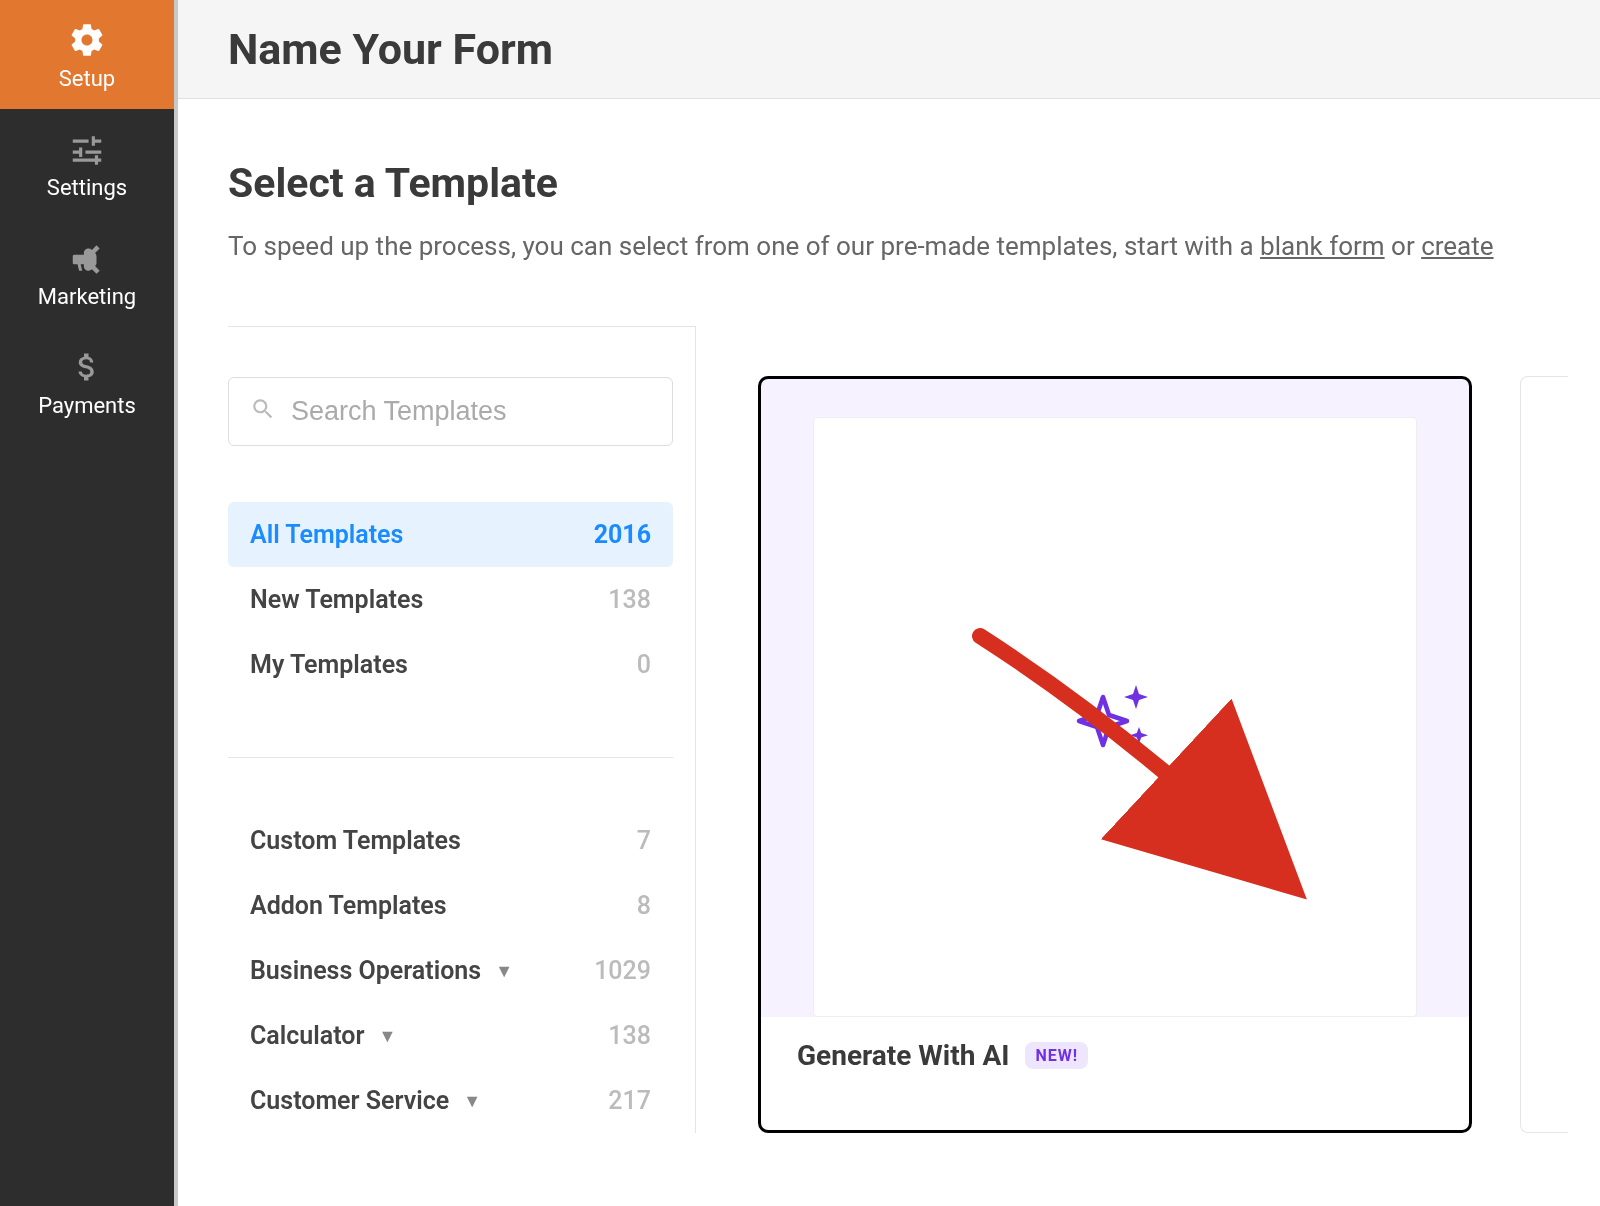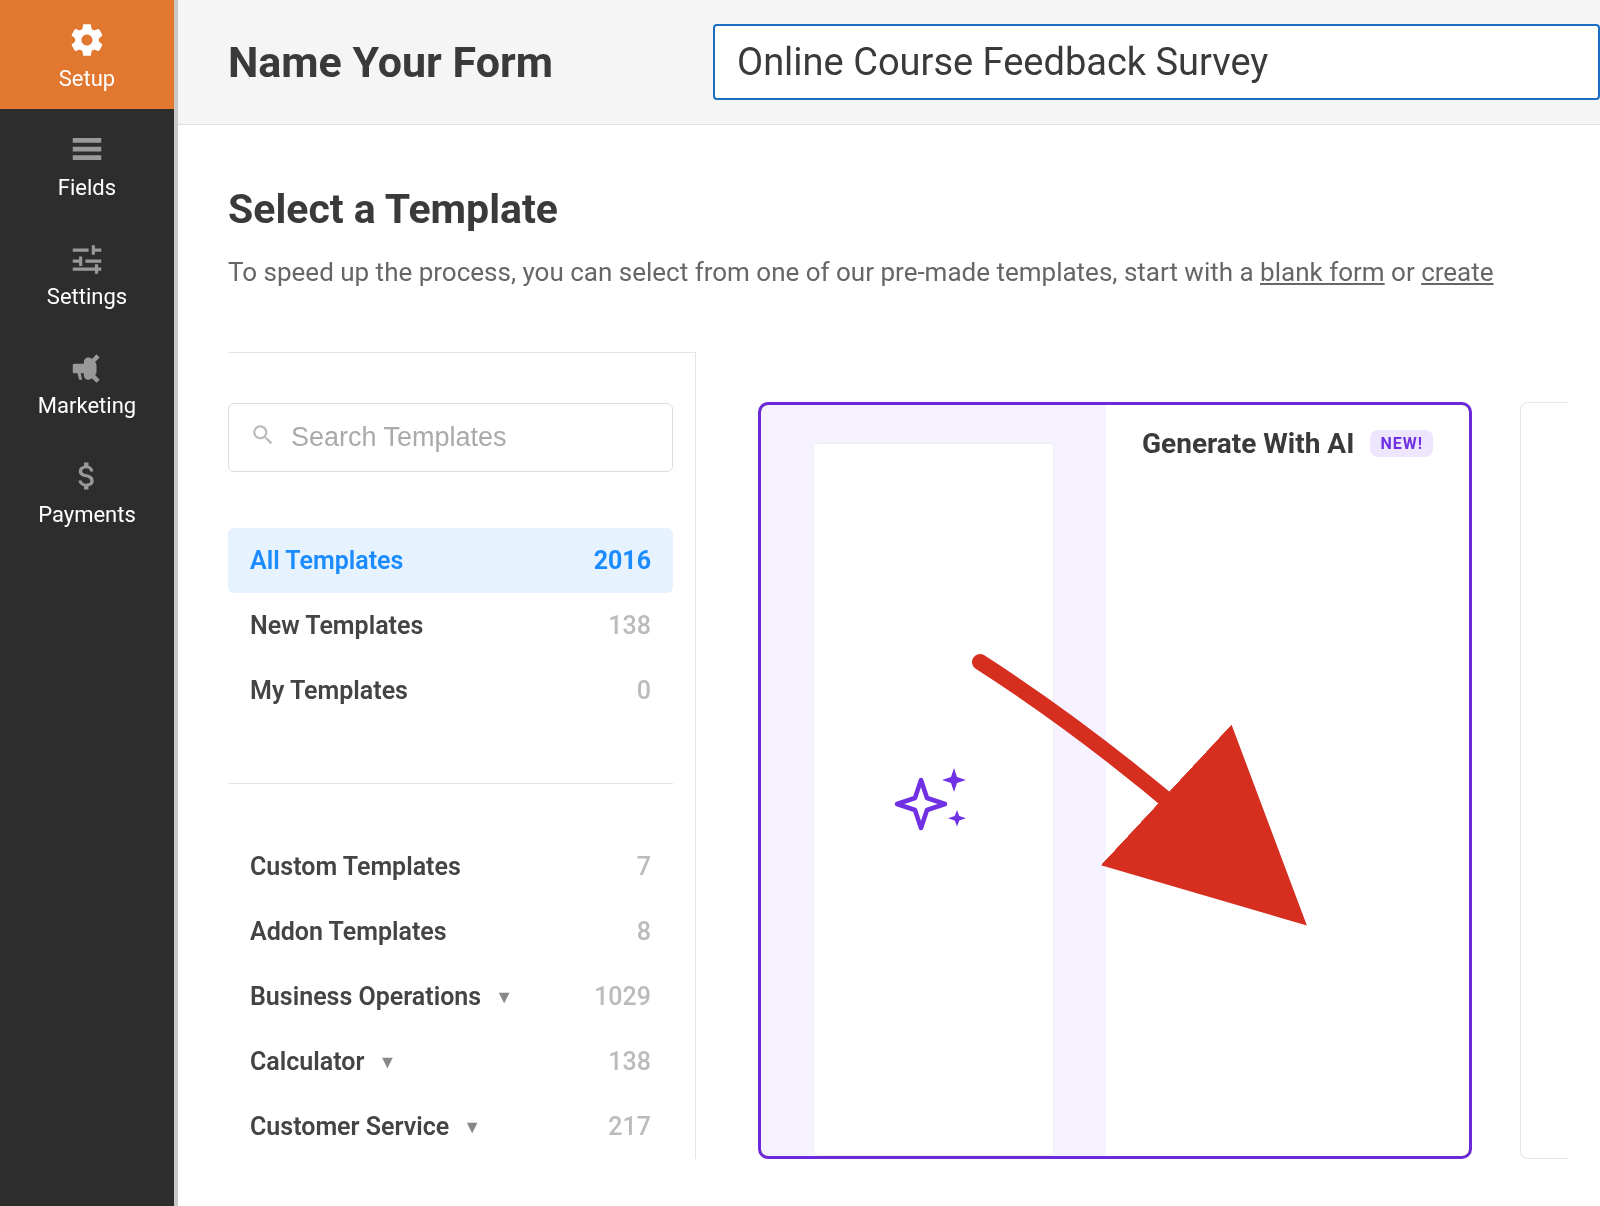--- a/index.html
+++ b/index.html
@@ -166,25 +166,25 @@
     
     .templates-col {
       flex: 1;
       padding: 50px 0 0 58px;
       display: flex;
       gap: 48px;
       position: relative;
     }
     .template-card {
       width: 714px;
-      border: 3px solid #6d28d9;
+      border: 3px solid #000000;
       border-radius: 10px;
       background: #000000;
       display: flex;
-      flex-direction: row;
+      flex-direction: column;
       overflow: hidden;
     }
     .template-preview {
       background: #f6f2ff;
       flex: 1;
       padding: 38px 52px 0;
     }
     .template-preview-inner {
       background: #fff;
       width: 100%;
@@ -255,31 +255,20 @@
     <span class="icon-wrap">
       <svg viewBox="0 0 24 24" width="38" height="38">
           <path d="M19.43 12.98c.04-.32.07-.64.07-.98s-.03-.66-.07-.98l2.11-1.65c.19-.15.24-.42.12-.64l-2-3.46c-.12-.22-.39-.3-.61-.22l-2.49 1c-.52-.4-1.08-.73-1.69-.98l-.38-2.65C14.46 2.18 14.25 2 14 2h-4c-.25 0-.46.18-.49.42l-.38 2.65c-.61.25-1.17.59-1.69.98l-2.49-1c-.23-.09-.49 0-.61.22l-2 3.46c-.13.22-.07.49.12.64l2.11 1.65c-.04.32-.07.65-.07.98s.03.66.07.98l-2.11 1.65c-.19.15-.24.42-.12.64l2 3.46c.12.22.39.3.61.22l2.49-1c.52.4 1.08.73 1.69.98l.38 2.65c.03.24.24.42.49.42h4c.25 0 .46-.18.49-.42l.38-2.65c.61-.25 1.17-.59 1.69-.98l2.49 1c.23.09.49 0 .61-.22l2-3.46c.12-.22.07-.49-.12-.64l-2.11-1.65zM12 15.5c-1.93 0-3.5-1.57-3.5-3.5s1.57-3.5 3.5-3.5 3.5 1.57 3.5 3.5-1.57 3.5-3.5 3.5z"></path>
         </svg>
     </span>
     <span class="label">Setup</span>
   </div>
   <div class="sidebar-item">
     <span class="icon-wrap">
       <svg viewBox="0 0 24 24" width="42" height="38">
-          <path d="M3 5h18v3H3V5zm0 5.5h18v3H3v-3zM3 16h18v3H3v-3z"></path>
-          <circle cx="6" cy="6.5" r="1"></circle>
-          <circle cx="6" cy="12" r="1"></circle>
-          <circle cx="6" cy="17.5" r="1"></circle>
-        </svg>
-    </span>
-    <span class="label">Fields</span>
-  </div>
-  <div class="sidebar-item">
-    <span class="icon-wrap">
-      <svg viewBox="0 0 24 24" width="42" height="38">
           <path d="M3 6h10v2H3V6zm14 0h4v2h-4V6zm-2-2h2v6h-2V4zM3 13h4v2H3v-2zm8 0h10v2H11v-2zM7 11h2v6H7v-6zm-4 9h14v-2H3v2zm18 0h-2v-2h2v2zm-4-4h2v6h-2v-6z"></path>
         </svg>
     </span>
     <span class="label">Settings</span>
   </div>
   <div class="sidebar-item">
     <span class="icon-wrap">
       <svg viewBox="0 0 24 24" width="42" height="38">
           <path d="M18 11c0-.8-.3-1.5-.9-2.1L20 6l-2-2-2.9 2.9C14.5 6.3 13.8 6 13 6c-1.7 0-3 1.3-3 3v1H4c-.6 0-1 .4-1 1v4c0 .6.4 1 1 1h2l1 4h2l-1-4h2v1c0 1.7 1.3 3 3 3 .8 0 1.5-.3 2.1-.9L18 22l2-2-2.9-2.9c.6-.6.9-1.3.9-2.1v-4z"></path>
         </svg>
@@ -293,21 +282,20 @@
         </svg>
     </span>
     <span class="label">Payments</span>
   </div>
 </nav>
 
 <div class="main">
 
   <div class="header">
     <div class="header-label">Name Your Form</div>
-    <input class="form-name-input" type="text" value="Online Course Feedback Survey" style="">
   </div>
 
   <div class="content">
     <h2 class="section-title">Select a Template</h2>
     <p class="section-desc">
       <span>To speed up the process, you can select from one of our pre-made templates, start with a </span><a>blank form</a><span> or </span><a>create</a>
     </p>
 
     <div class="two-col">
 

